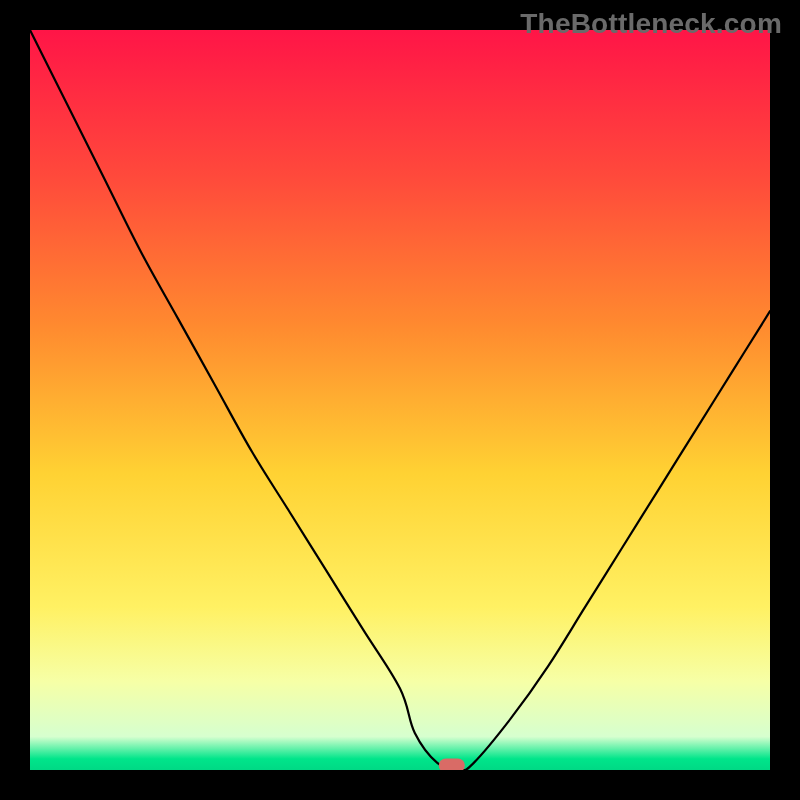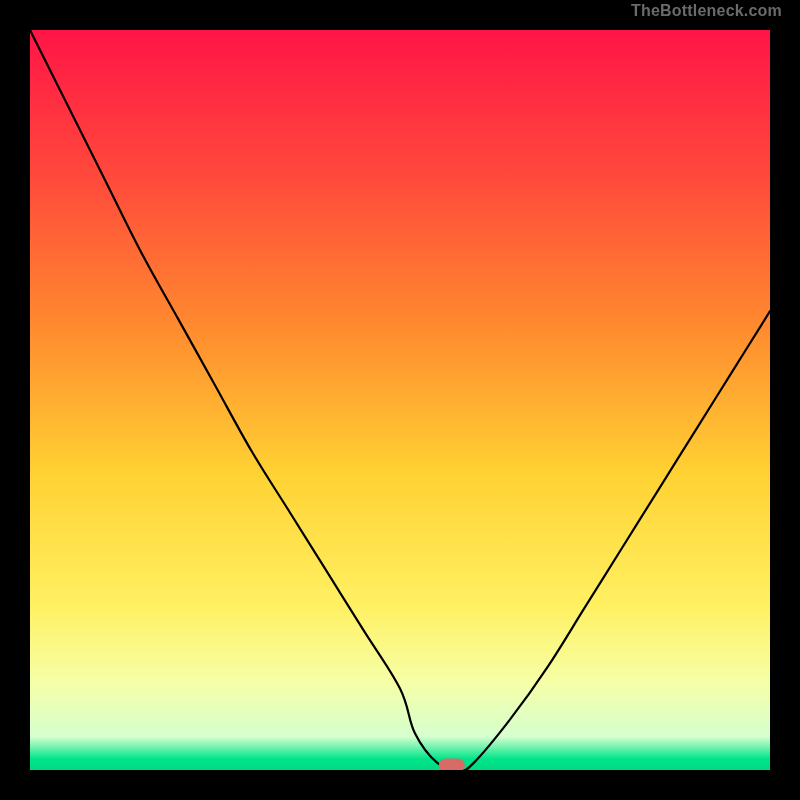--- a/index.html
+++ b/index.html
@@ -11,23 +11,23 @@
     font-family: Arial, Helvetica, sans-serif;
   }
   .frame {
     position: relative;
     width: 800px;
     height: 800px;
     background: #000000;
   }
   .watermark {
     position: absolute;
-    top: 2px;
+    top: 8px;
     right: 18px;
-    font-size: 16px;
+    font-size: 28px;
     font-weight: 600;
     color: #6a6a6a;
     letter-spacing: 0.2px;
     z-index: 2;
   }
   svg.plot {
     position: absolute;
     left: 30px;
     top: 30px;
     width: 740px;

